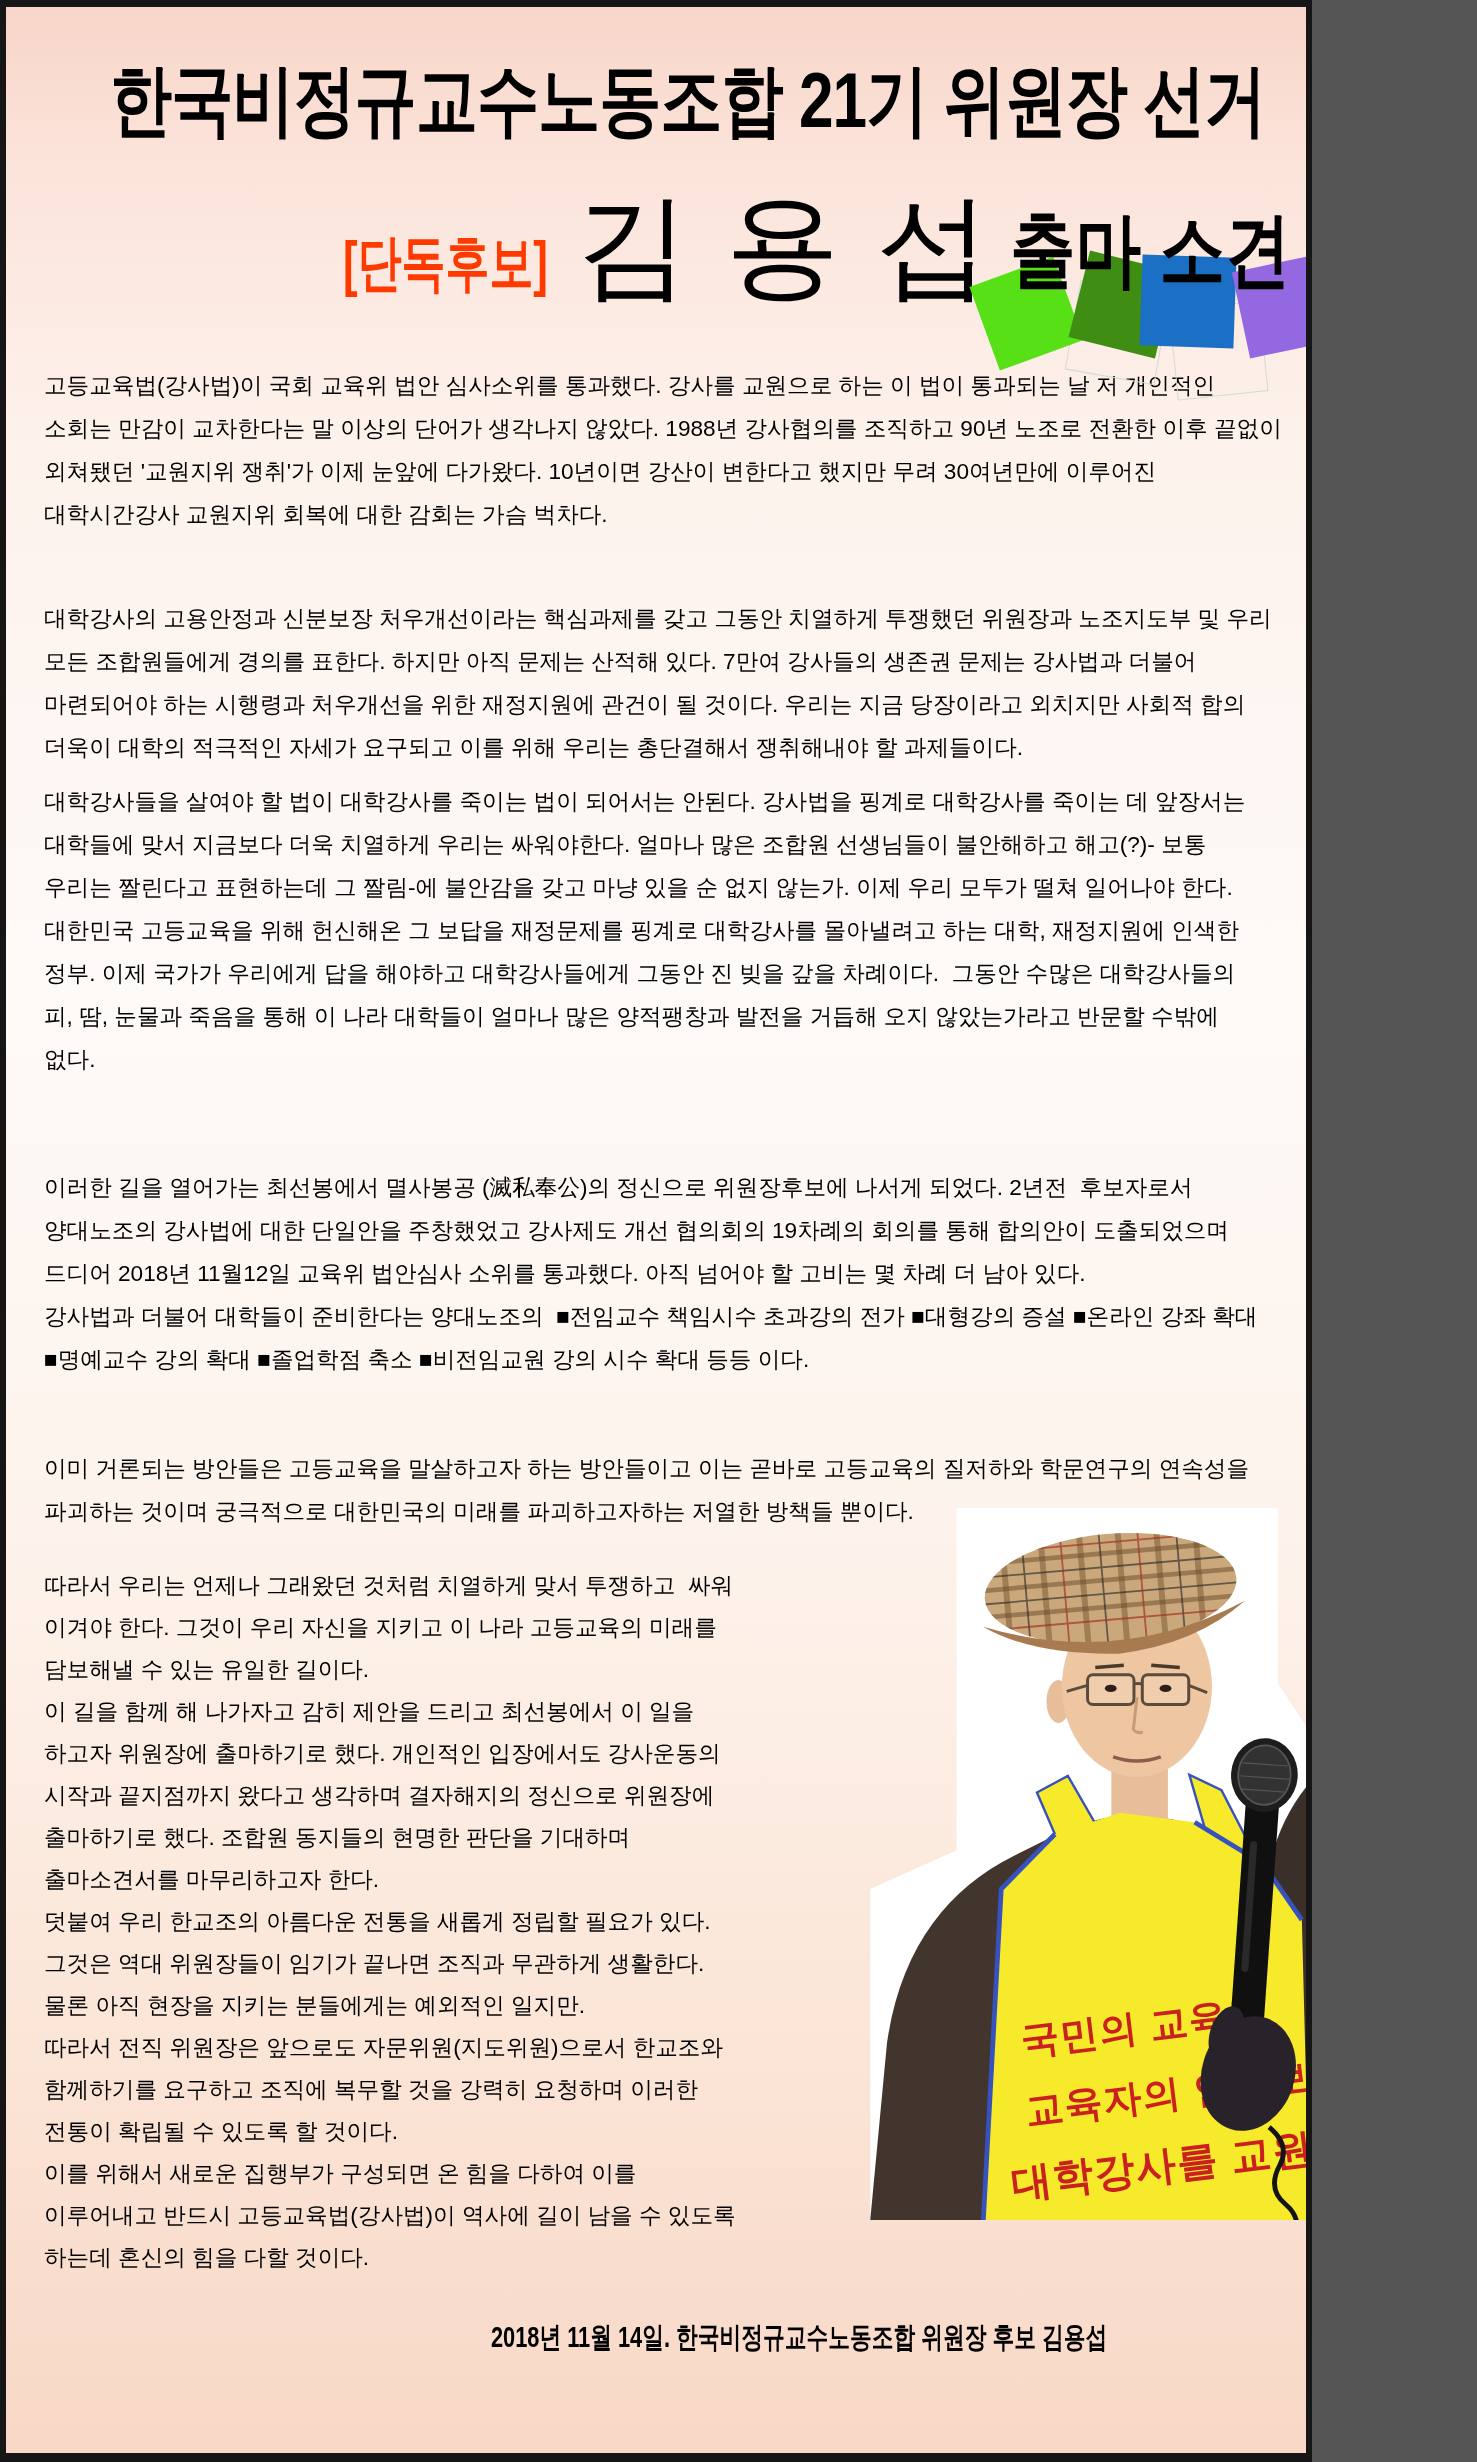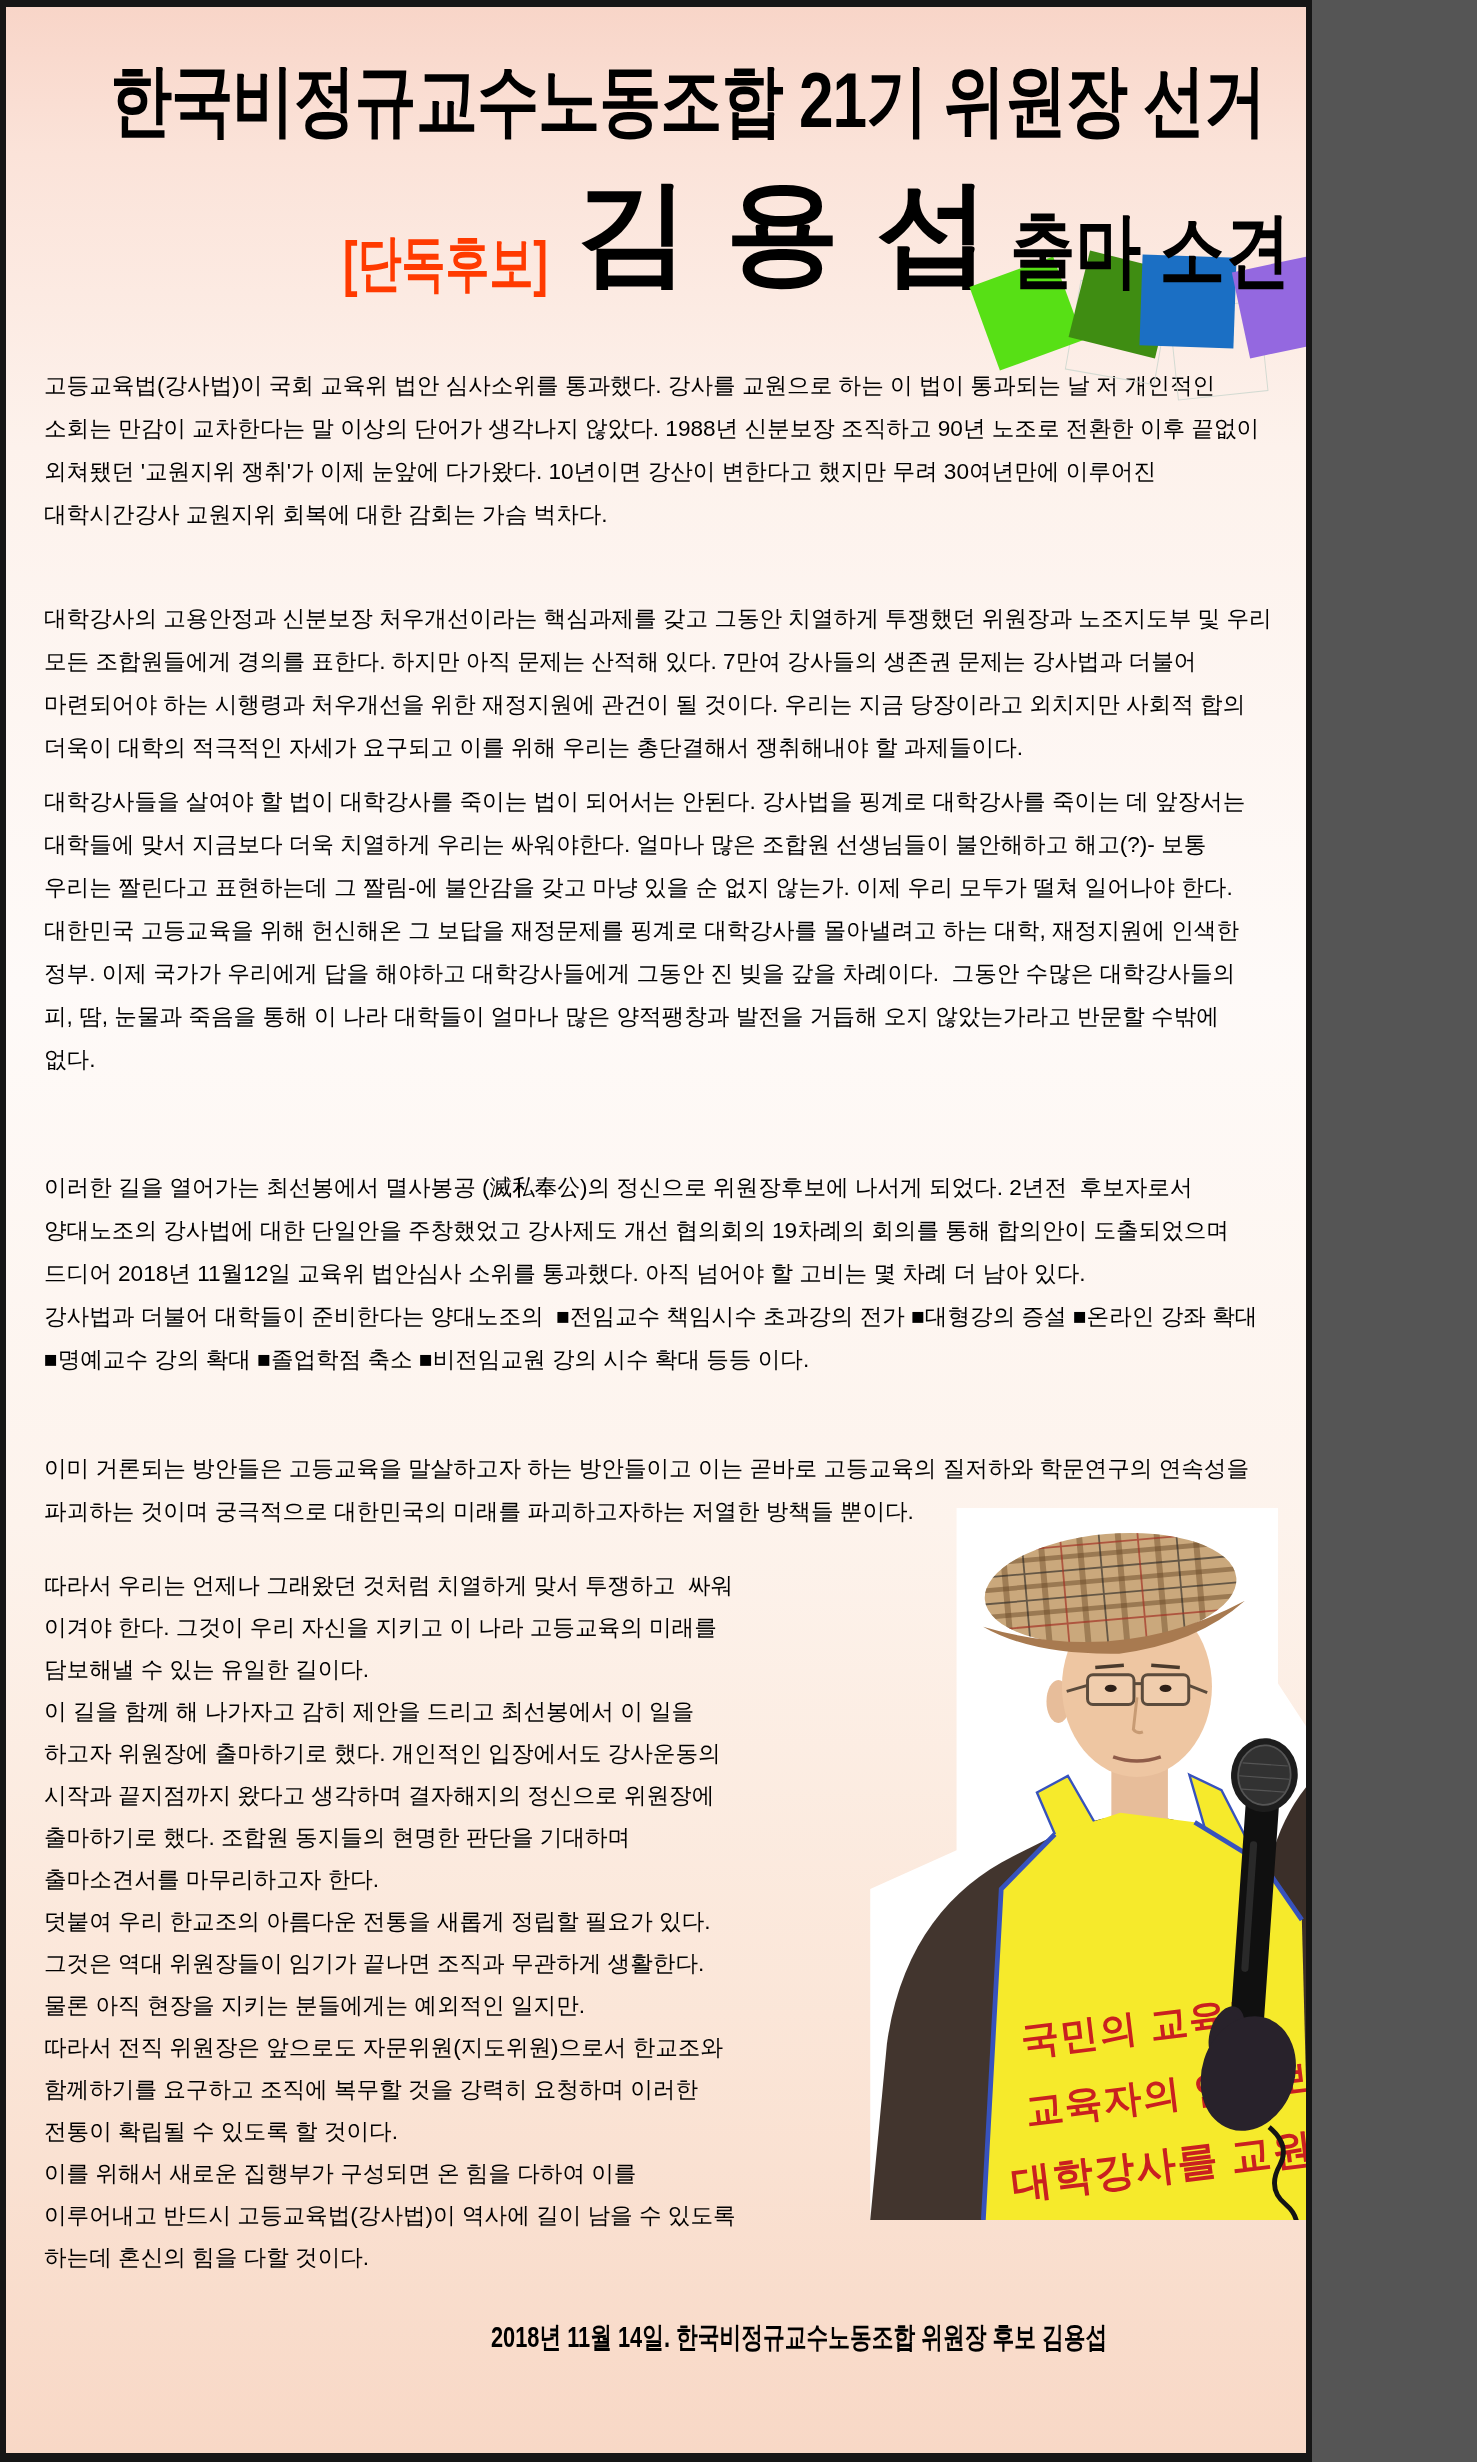--- a/index.html
+++ b/index.html
@@ -26,22 +26,22 @@
   }
   #candidate-tag{
     left:337px;top:216px;
     font-size:61px;font-weight:900;
     color:#ff3a00;
     transform:scale(0.72,1);
     transform-origin:0 0;
     white-space:nowrap;
   }
   #candidate-name{
-    left:569px;top:149px;
-    font-size:114px;font-weight:700;
+    left:569px;top:163px;
+    font-size:114px;font-weight:400;
     letter-spacing:2.4px;
     white-space:nowrap;
   }
   #headline-suffix{
     left:1004px;top:189px;
     font-size:82px;font-weight:700;
     transform:scale(0.80,1);
     transform-origin:0 0;
     white-space:nowrap;
     z-index:6;
@@ -79,21 +79,21 @@
   <div class="accent outline" style="left:1167px;top:298px;transform:rotate(-6deg);"></div>
   <div class="accent outline" style="left:1304px;top:274px;transform:rotate(-20deg);"></div>
   <div class="accent" style="left:976px;top:262px;background:#57e015;transform:rotate(-20deg);"></div>
   <div class="accent" style="left:1072px;top:253px;background:#3f8d12;transform:rotate(14deg);"></div>
   <div class="accent" style="left:1135px;top:249px;width:94px;height:91px;background:#1b6fc4;transform:rotate(2deg);"></div>
   <div class="accent" style="left:1234px;top:255px;width:91px;height:88px;background:#9468e0;transform:rotate(-12deg);"></div>
 
   <div id="headline-suffix" class="abs">출마 소견</div>
 
   <div class="para" style="top:357px;">고등교육법(강사법)이 국회 교육위 법안 심사소위를 통과했다. 강사를 교원으로 하는 이 법이 통과되는 날 저 개인적인
-소회는 만감이 교차한다는 말 이상의 단어가 생각나지 않았다. 1988년 신분보장 조직하고 90년 노조로 전환한 이후 끝없이
+소회는 만감이 교차한다는 말 이상의 단어가 생각나지 않았다. 1988년 강사협의를 조직하고 90년 노조로 전환한 이후 끝없이
 외쳐됐던 '교원지위 쟁취'가 이제 눈앞에 다가왔다. 10년이면 강산이 변한다고 했지만 무려 30여년만에 이루어진
 대학시간강사 교원지위 회복에 대한 감회는 가슴 벅차다.</div>
   <div class="para" style="top:590px;">대학강사의 고용안정과 신분보장 처우개선이라는 핵심과제를 갖고 그동안 치열하게 투쟁했던 위원장과 노조지도부 및 우리
 모든 조합원들에게 경의를 표한다. 하지만 아직 문제는 산적해 있다. 7만여 강사들의 생존권 문제는 강사법과 더불어
 마련되어야 하는 시행령과 처우개선을 위한 재정지원에 관건이 될 것이다. 우리는 지금 당장이라고 외치지만 사회적 합의
 더욱이 대학의 적극적인 자세가 요구되고 이를 위해 우리는 총단결해서 쟁취해내야 할 과제들이다.</div>
   <div class="para" style="top:773px;">대학강사들을 살여야 할 법이 대학강사를 죽이는 법이 되어서는 안된다. 강사법을 핑계로 대학강사를 죽이는 데 앞장서는
 대학들에 맞서 지금보다 더욱 치열하게 우리는 싸워야한다. 얼마나 많은 조합원 선생님들이 불안해하고 해고(?)- 보통
 우리는 짤린다고 표현하는데 그 짤림-에 불안감을 갖고 마냥 있을 순 없지 않는가. 이제 우리 모두가 떨쳐 일어나야 한다.
 대한민국 고등교육을 위해 헌신해온 그 보답을 재정문제를 핑계로 대학강사를 몰아낼려고 하는 대학, 재정지원에 인색한

